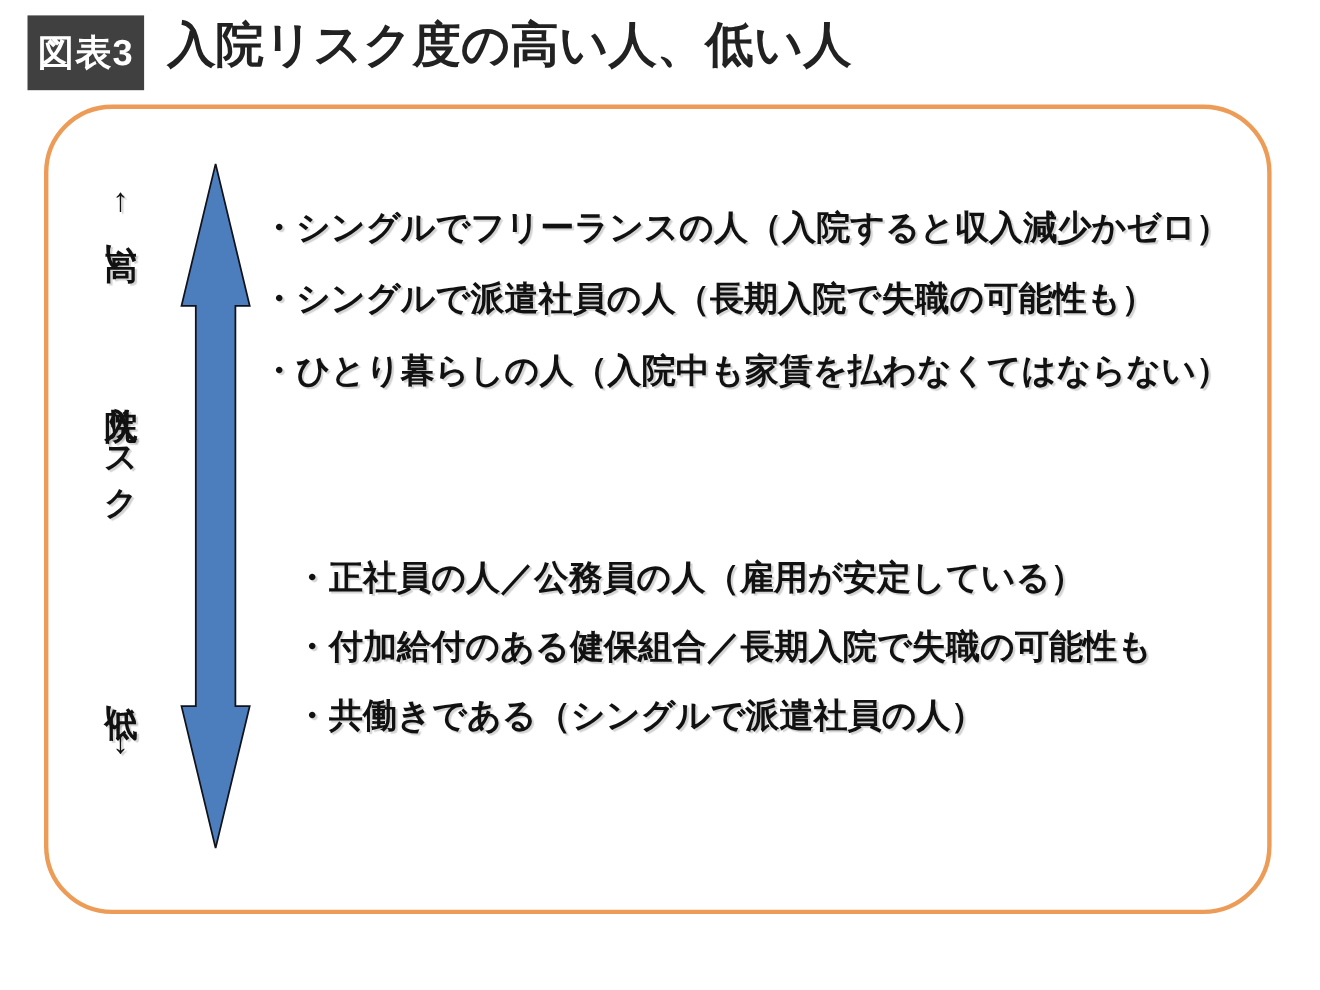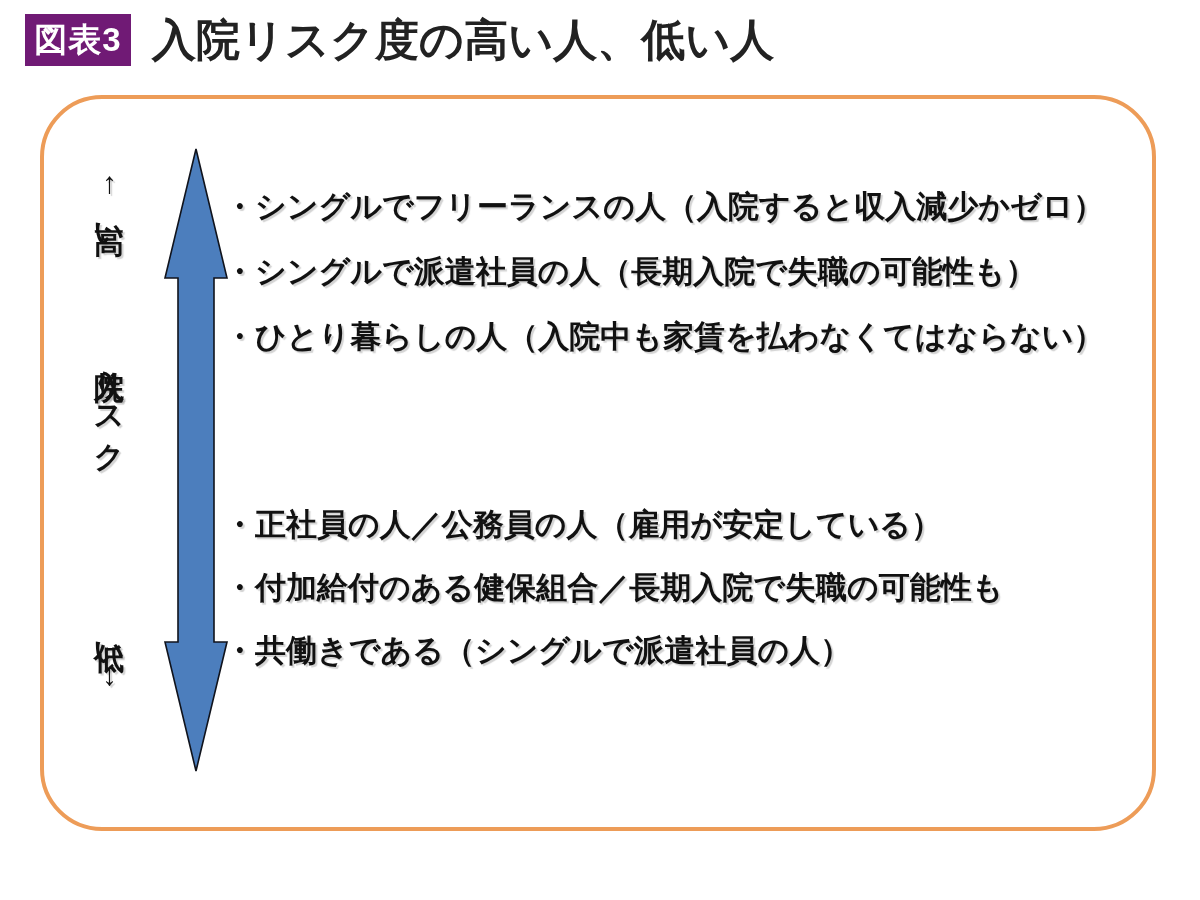--- a/index.html
+++ b/index.html
@@ -12,22 +12,22 @@
   #screen {
     position: relative;
     width: 1200px;
     height: 900px;
     background: #ffffff;
     overflow: hidden;
   }
   .figure-badge {
     position: absolute;
     left: 25px; top: 14px;
-    width: 106px; height: 52px;
-    background: #701a75;
+    width: 106px; height: 68px;
+    background: #404040;
     color: #ffffff;
     font-size: 33px;
     display: flex;
     align-items: center;
     justify-content: center;
     letter-spacing: 1px;
   }
   .figure-title {
     position: absolute;
     left: 152px; top: 14px;
@@ -58,30 +58,30 @@
     line-height: 34px;
     letter-spacing: 2px;
     color: #111111;
     text-shadow: 2px 2px 1px rgba(110,110,110,0.30);
   }
   .axis-label-high { left: 92px; top: 166px; }
   .axis-label-risk { left: 92px; top: 346px; }
   .axis-label-low  { left: 92px; top: 620px; }
   .bullet-group {
     position: absolute;
-    left: 224px;
+    left: 238px;
     font-size: 31px;
     color: #111111;
     white-space: nowrap;
     text-shadow: 2px 2px 1px rgba(110,110,110,0.30);
   }
   .bullet-group .list-item { height: 65px; line-height: 65px; }
   .bullet-group-high { top: 174px; }
   .bullet-group-low  { top: 493px; }
-  .bullet-group-low .list-item { height: 63px; line-height: 63px; }
+  .bullet-group-low .list-item { height: 63px; line-height: 63px; margin-left: 30px; }
 </style>
 </head>
 <body>
 
 <div id="screen">
 
   <div class="figure-badge">図表3</div>
 
   <div class="figure-title">入院リスク度の高い人、低い人</div>
 

